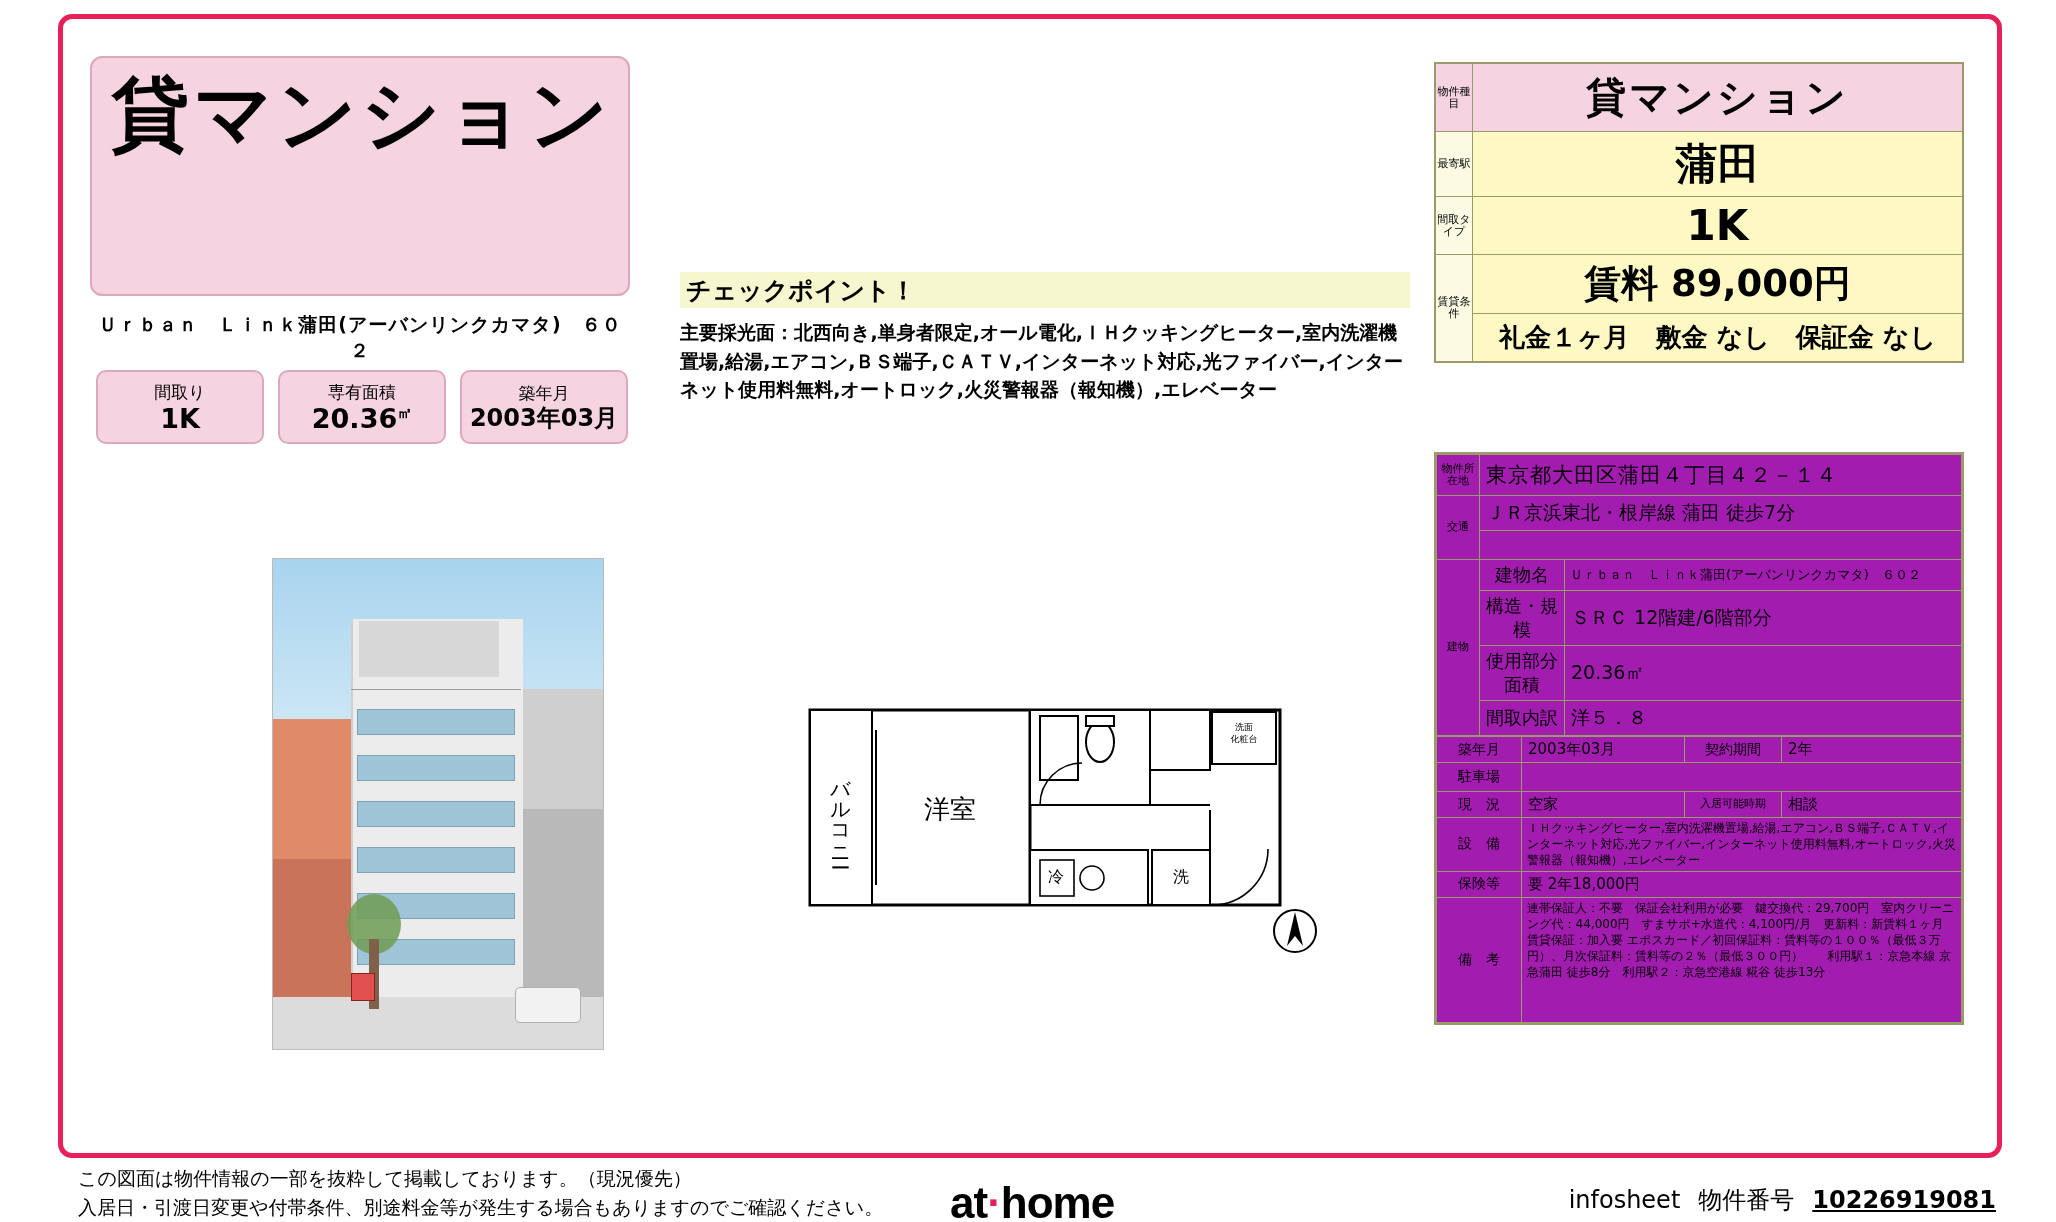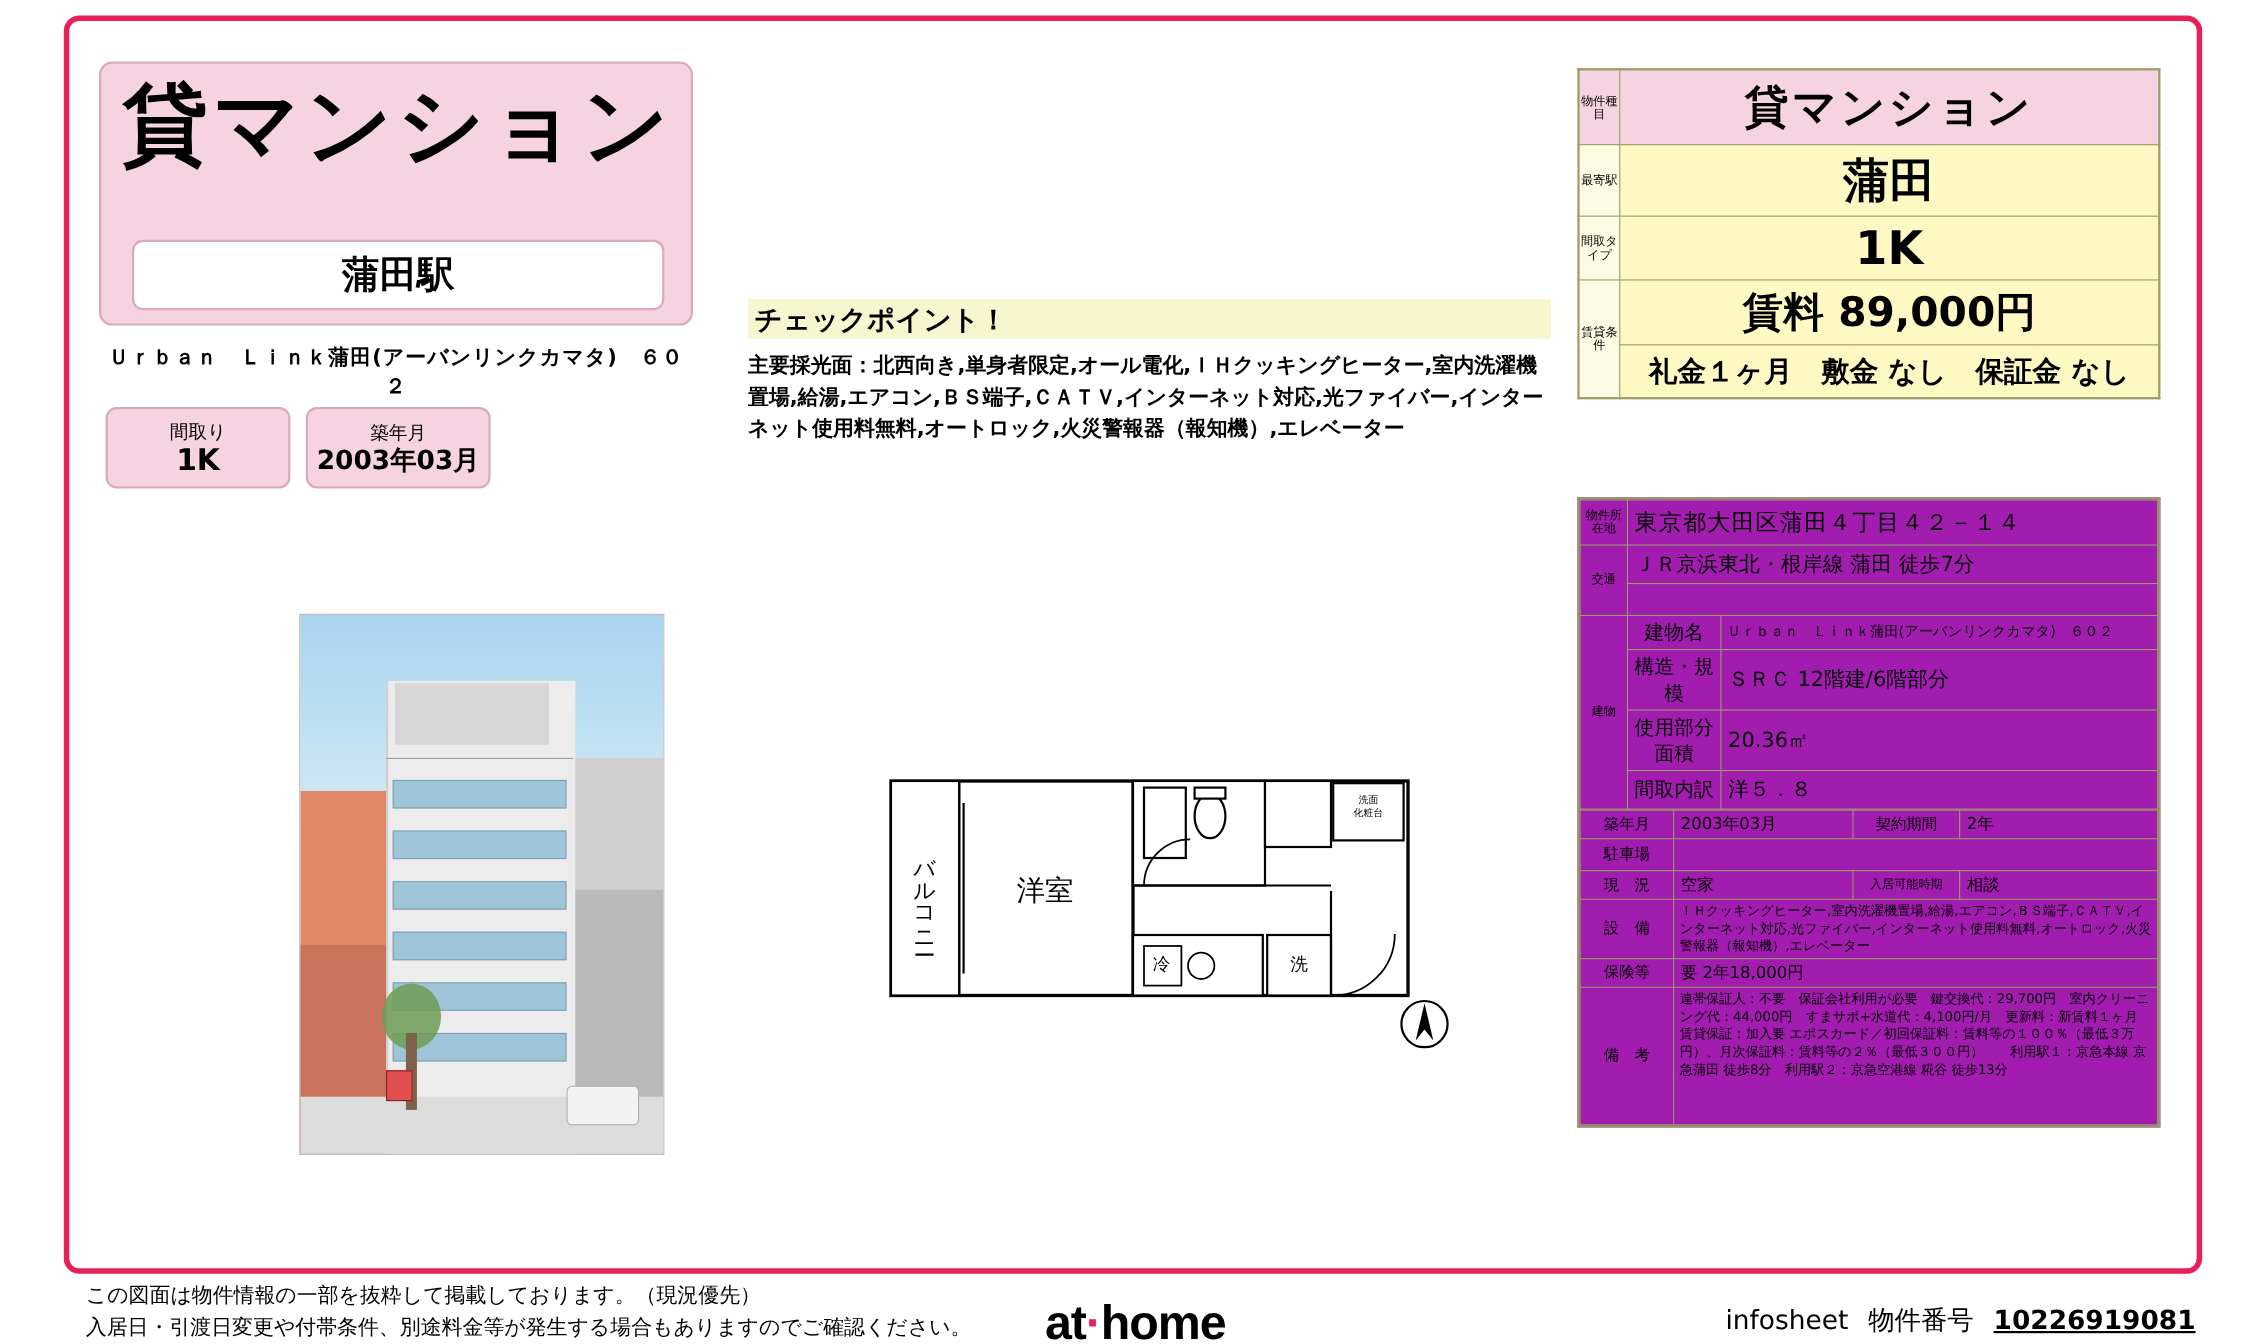--- a/index.html
+++ b/index.html
@@ -301,29 +301,32 @@
   .nowrap { white-space: nowrap; }
 </style>
 </head>
 <body>
 
 <div class="sheet">
   <div class="outer-border"></div>
 
   <div class="title-box">
     <div class="title-main">貸マンション</div>
-    <div class="title-sub-box">蒲田駅</div>
   </div>
 
   <div class="building-name">Ｕｒｂａｎ　Ｌｉｎｋ蒲田(アーバンリンクカマタ)　６０２</div>
 
   <div class="spec-row">
     <div class="spec-cell">
       <div class="spec-label">間取り</div>
       <div class="spec-value">1K</div>
+    </div>
+    <div class="spec-cell">
+      <div class="spec-label">専有面積</div>
+      <div class="spec-value"><span>20.36</span><span class="sup">㎡</span></div>
     </div>
     <div class="spec-cell">
       <div class="spec-label">築年月</div>
       <div class="spec-value" style="font-size:24px">2003年03月</div>
     </div>
   </div>
 
   <div class="check-title">チェックポイント！</div>
   <div class="check-body">主要採光面：北西向き,単身者限定,オール電化,ＩＨクッキングヒーター,室内洗濯機置場,給湯,エアコン,ＢＳ端子,ＣＡＴＶ,インターネット対応,光ファイバー,インターネット使用料無料,オートロック,火災警報器（報知機）,エレベーター</div>
 

